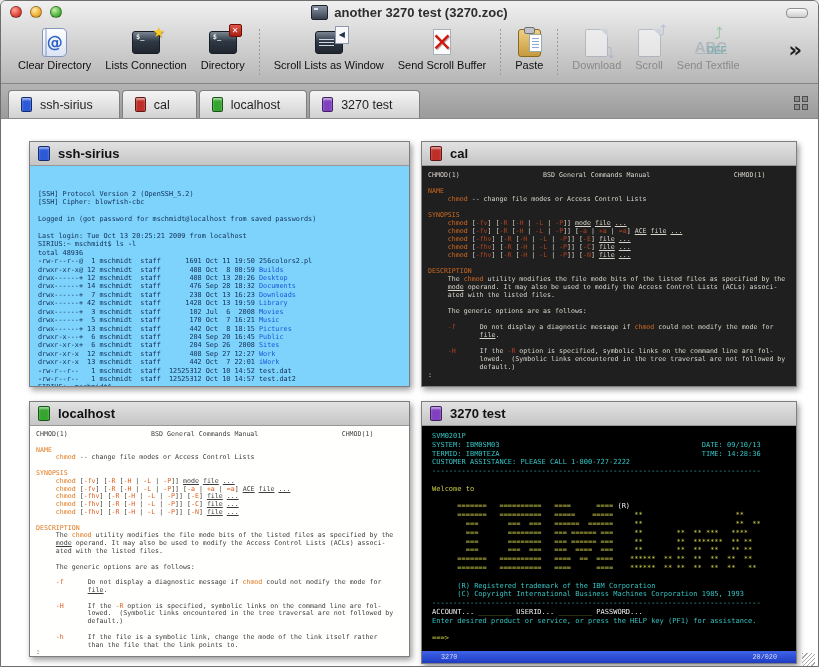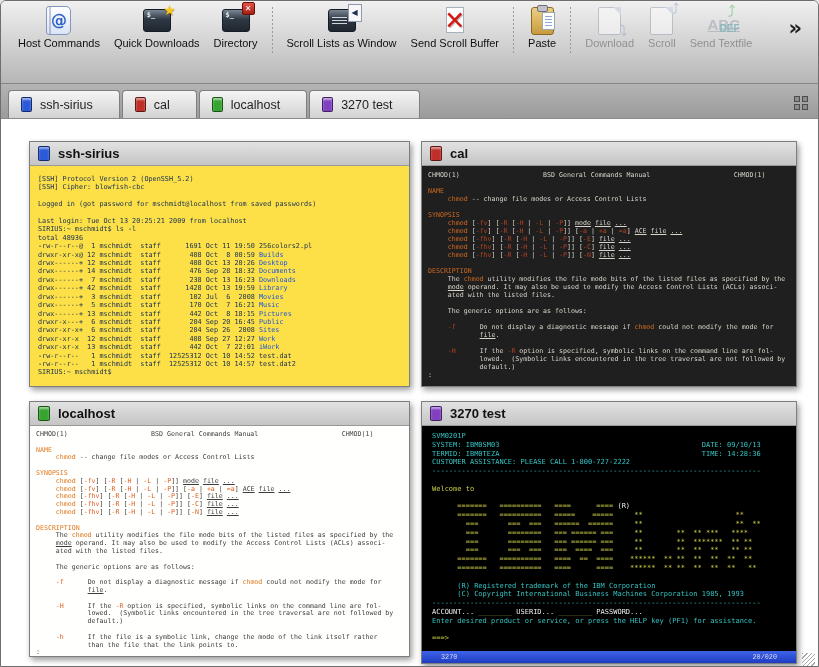--- a/index.html
+++ b/index.html
@@ -85,21 +85,21 @@
   .phead{height:23px;background:linear-gradient(#e2e2e2,#c5c5c5);border-bottom:1px solid #989898;
     display:flex;align-items:center;gap:8px;padding:0 8px;flex:none;}
   .psq{width:10px;height:13px;border-radius:2px;border:1px solid rgba(0,0,0,.5);
     box-shadow:inset 0 2px 2px rgba(255,255,255,.5);flex:none;}
   .ptitle{font-size:13px;font-weight:bold;color:#111;}
   #p1{left:28px;top:22px;width:381px;height:246px;}
   #p2{left:420px;top:22px;width:376px;height:246px;}
   #p3{left:28px;top:282px;width:381px;height:256px;}
   #p4{left:420px;top:282px;width:376px;height:263px;}
   .term{flex:1;font-family:"DejaVu Sans Mono",monospace;white-space:pre;overflow:hidden;}
-  .t-ssh{background:#fde047;color:#122c55;font-size:6.8px;line-height:8.4px;padding:9px 8px;}
+  .t-ssh{background:#7dd3fc;color:#122c55;font-size:6.8px;line-height:8.4px;padding:24px 8px;}
   .t-ssh .s-dir{color:#1d56d8;}
   .t-dark{background:#1f1f1f;color:#d8d4ca;font-size:6.6px;line-height:8px;padding:5px 6px;}
   .t-dark .s-hd,.t-dark .s-cmd{color:#d06a20;}
   .t-dark .s-flag{color:#b8441f;}
   .t-light{background:#fffffd;color:#3d3d3d;font-size:6.6px;line-height:7.8px;padding:5px 6px;}
   .t-light .s-hd,.t-light .s-cmd{color:#e0771f;}
   .t-light .s-flag{color:#de5a1c;}
   .term .s-u{text-decoration:underline;}
   .t-3270{background:#000;color:#35c2c2;font-size:7px;line-height:8.8px;padding:6px 10px;}
   .t-3270 .s-ye{color:#cbcb49;}
@@ -111,36 +111,46 @@
   .grip{position:absolute;right:3px;bottom:3px;width:13px;height:13px;
     background:repeating-linear-gradient(-45deg,transparent 0 2px,#a8a8a8 2px 3px);}
   .tl{min-height:1em;}
 </style>
 </head>
 <body>
 
 <div class="window">
 
   <div class="chrome">
+    <div class="titlebar">
+      <div class="lights">
+        <span class="light l-red"></span>
+        <span class="light l-yel"></span>
+        <span class="light l-grn"></span>
+      </div>
+      <span class="doc-ico"></span>
+      <span>another 3270 test (3270.zoc)</span>
+      <span class="lozenge"></span>
+    </div>
 
     <div class="toolbar">
       <div class="tbtn">
         <div class="icow">
             <span class="i-book">@</span>
           </div>
-        <span class="lab">Host Commands</span>
+        <span class="lab">Clear Directory</span>
       </div>
       <div class="tbtn">
         <div class="icow">
             <span class="i-term">
               <span class="pr">$_</span>
               <span class="badge-star">★</span>
             </span>
           </div>
-        <span class="lab">Quick Downloads</span>
+        <span class="lab">Lists Connection</span>
       </div>
       <div class="tbtn">
         <div class="icow">
             <span class="i-term">
               <span class="pr">$_</span>
               <span class="badge-x">✕</span>
             </span>
           </div>
         <span class="lab">Directory</span>
       </div>

